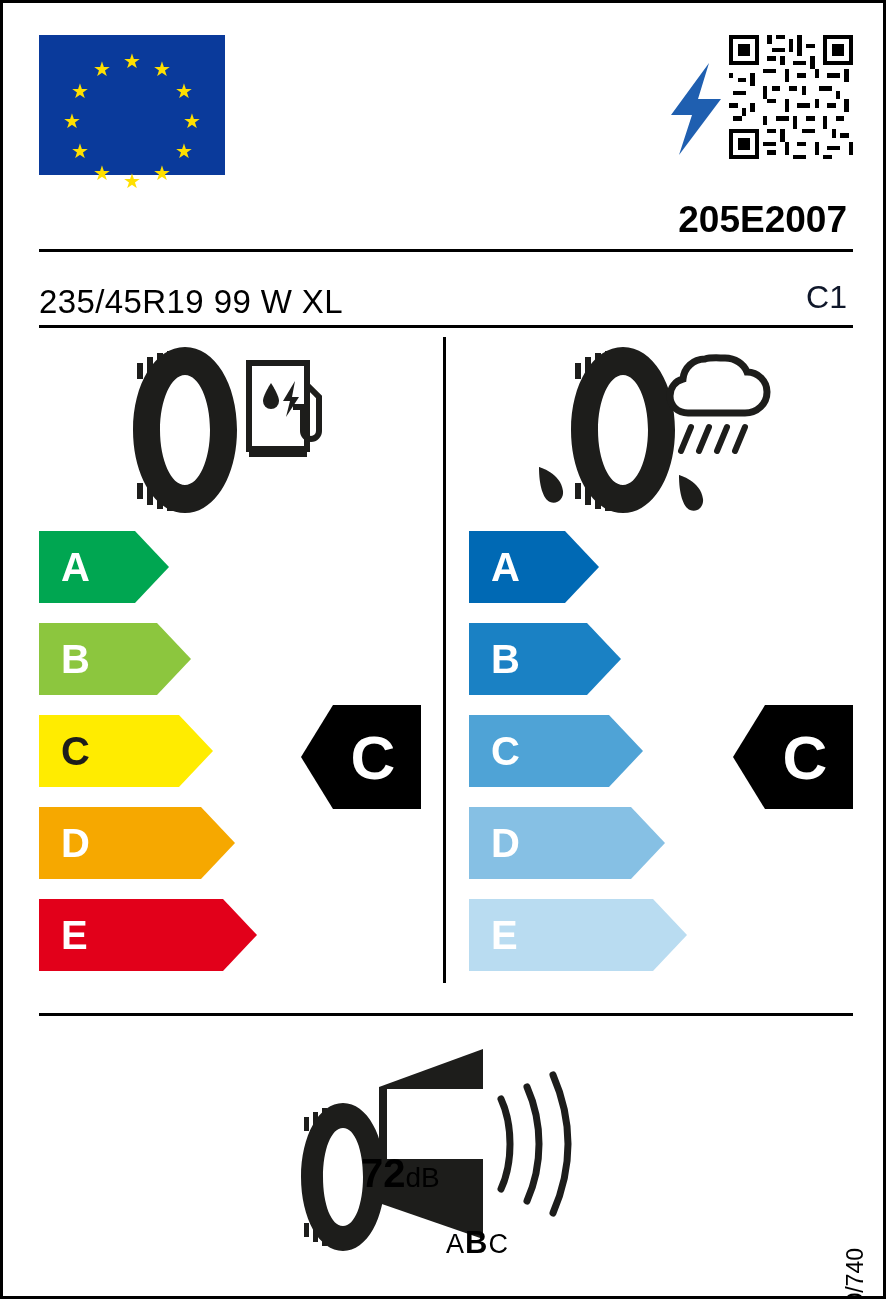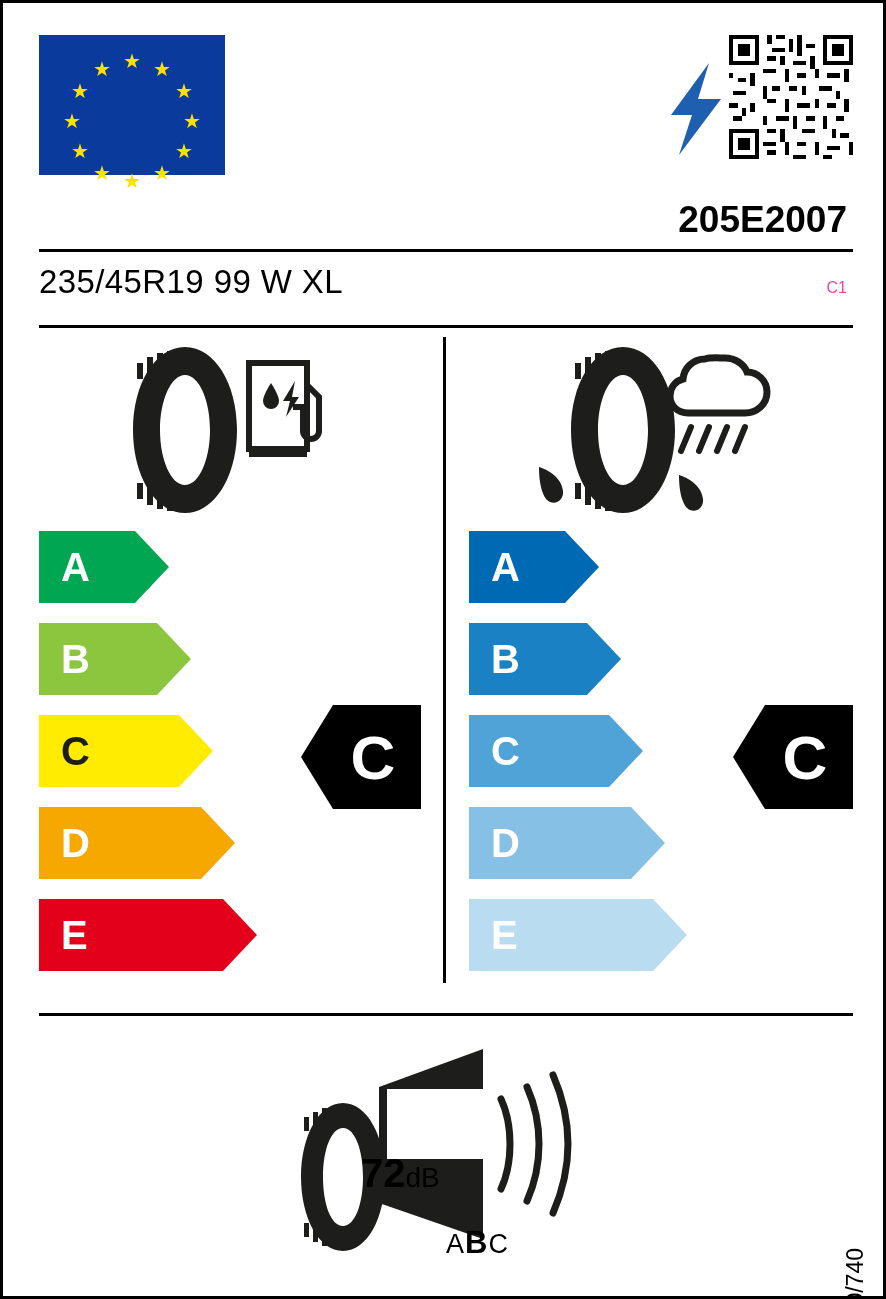--- a/index.html
+++ b/index.html
@@ -95,31 +95,31 @@
     font-size: 37px;
     font-weight: bold;
     color: #000;
     text-align: right;
   }
   .rule1 { top: 246px; }
 
   .size {
     position: absolute;
     left: 36px;
-    top: 260px;
+    top: 280px;
     font-size: 33px;
     color: #000;
     letter-spacing: 0.4px;
   }
   .class {
     position: absolute;
     right: 36px;
     top: 276px;
-    font-size: 16px;
-    color: #ec4899;
+    font-size: 32px;
+    color: #0f172a;
   }
   .rule2 { top: 322px; }
 
   
   .vdivider {
     position: absolute;
     left: 440px;
     top: 334px;
     width: 3px;
     height: 646px;

